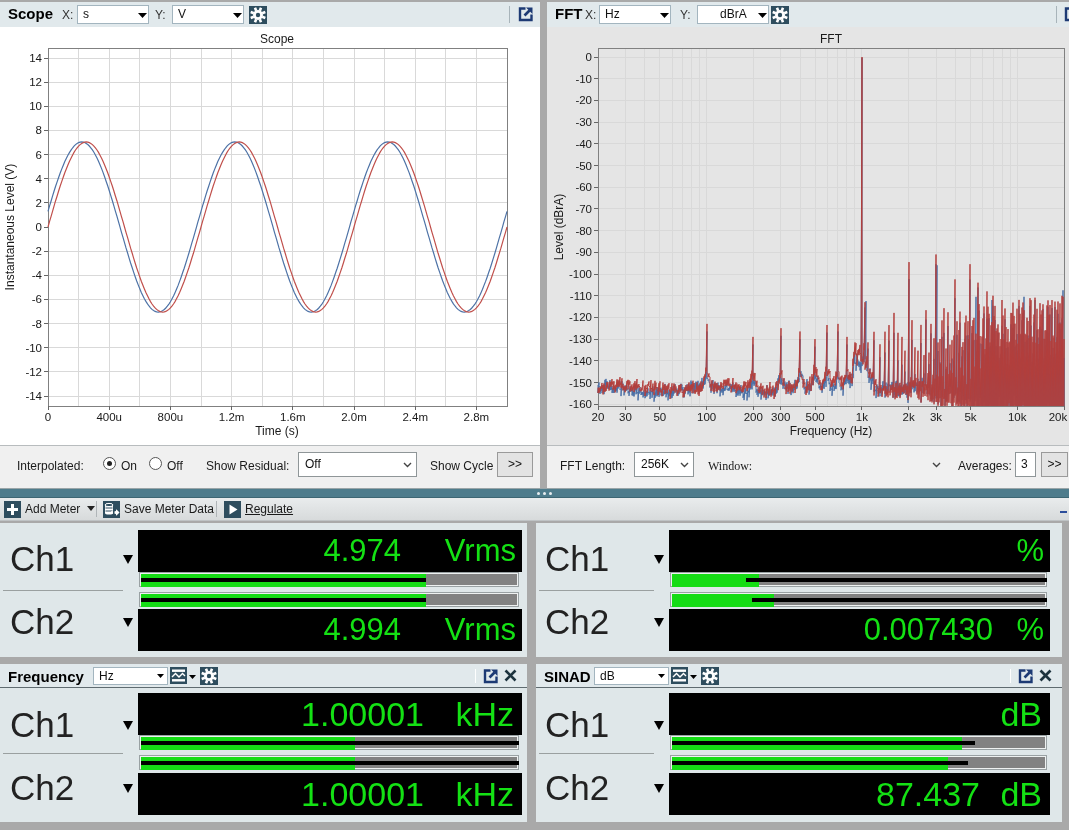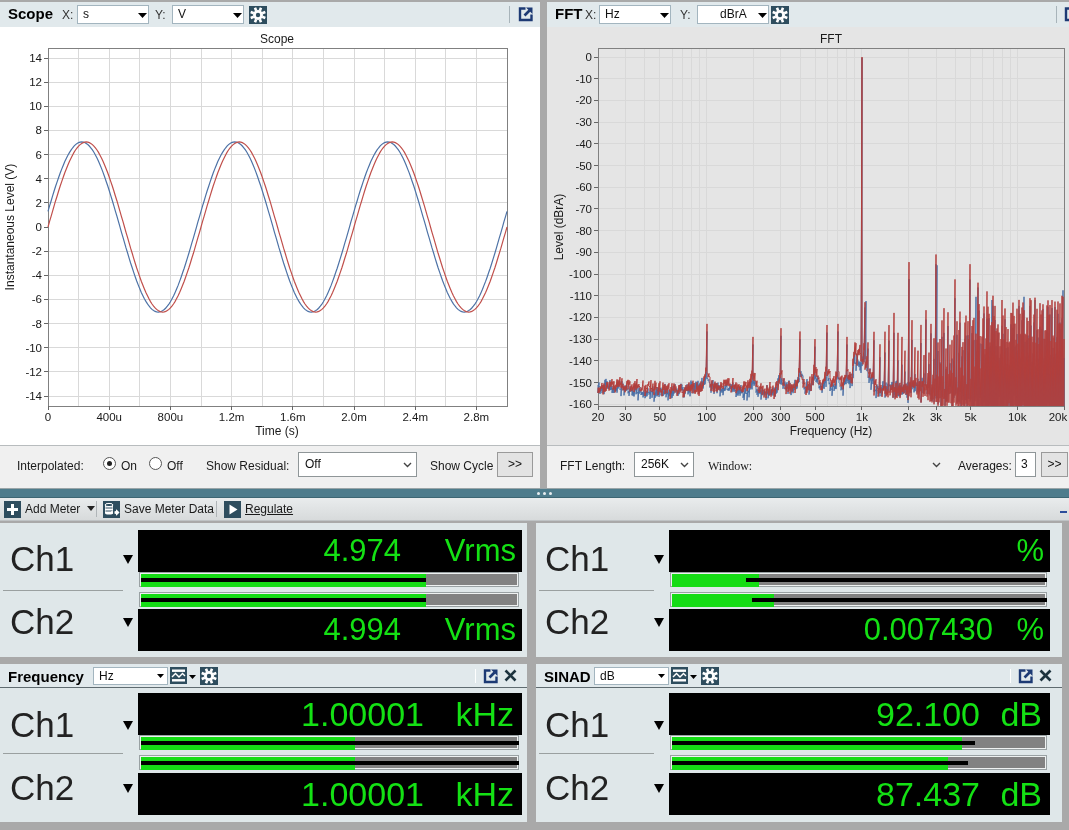--- a/index.html
+++ b/index.html
@@ -609,21 +609,20 @@
         </svg>
       </div>
       <div class="abs" style="left:118px;top:120.0px;">
         <svg width="10" height="9" viewBox="0 0 10 9">
           <polygon points="0,0 10,0 5.0,9" fill="#000"></polygon>
         </svg>
       </div>
       <div class="abs" style="left:3px;top:89px;width:115px;height:1px;background:#9aa0a0;"></div>
       <div style="position:absolute;left:133px;top:29px;width:381px;height:42px;background:#000;">
         <div style="position:absolute;right:8px;top:0;height:42px;line-height:42px;font-size:34px;color:#14e114;">dB</div>
-        <div style="position:absolute;right:70px;top:0;height:42px;line-height:42px;font-size:34px;color:#14e114;">92.100</div>
       </div>
       <div style="position:absolute;left:134px;top:71px;width:377px;height:15px;border:1px solid #99a1a3;background:#eef1f1;">
         <div style="position:absolute;left:1px;top:1px;right:1px;bottom:1px;background:#828282;"></div>
         <div style="position:absolute;left:1px;top:1px;width:290px;height:13px;background:#15dc15;"></div>
         <div style="position:absolute;left:1px;top:5px;width:303px;height:4px;background:#000;"></div>
       </div>
       <div style="position:absolute;left:134px;top:91px;width:377px;height:15px;border:1px solid #99a1a3;background:#eef1f1;">
         <div style="position:absolute;left:1px;top:1px;right:1px;bottom:1px;background:#828282;"></div>
         <div style="position:absolute;left:1px;top:1px;width:276px;height:13px;background:#15dc15;"></div>
         <div style="position:absolute;left:1px;top:5px;width:296px;height:4px;background:#000;"></div>

